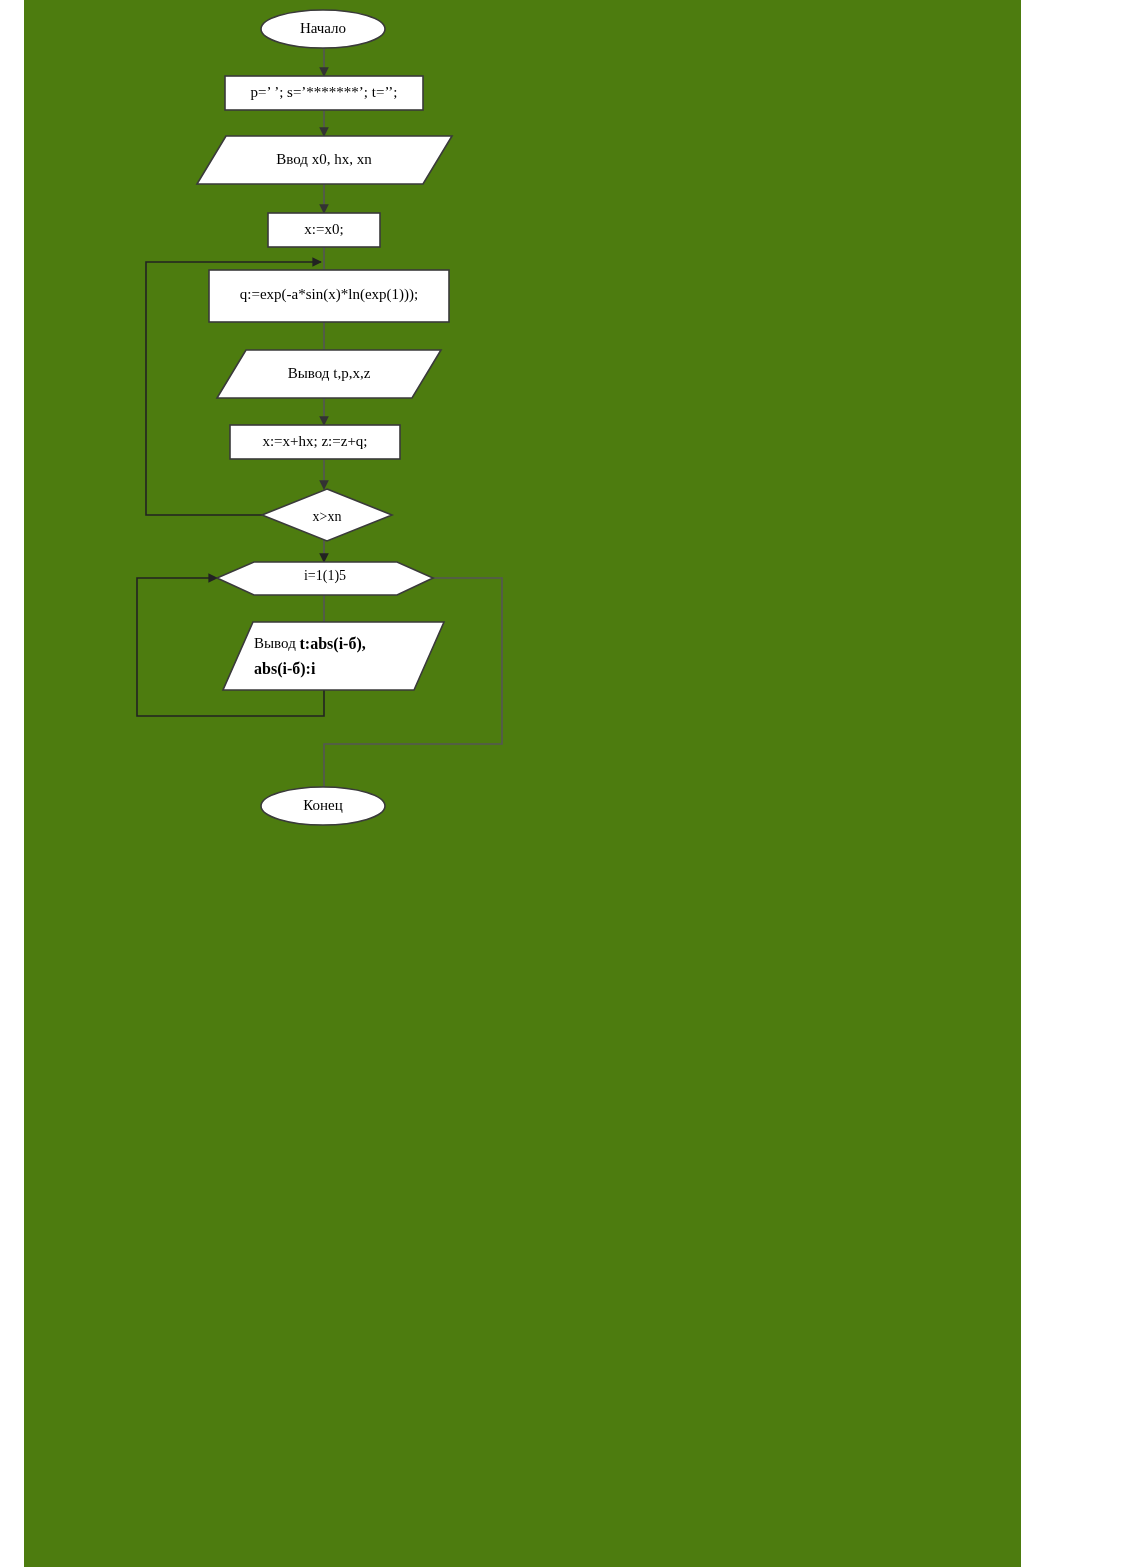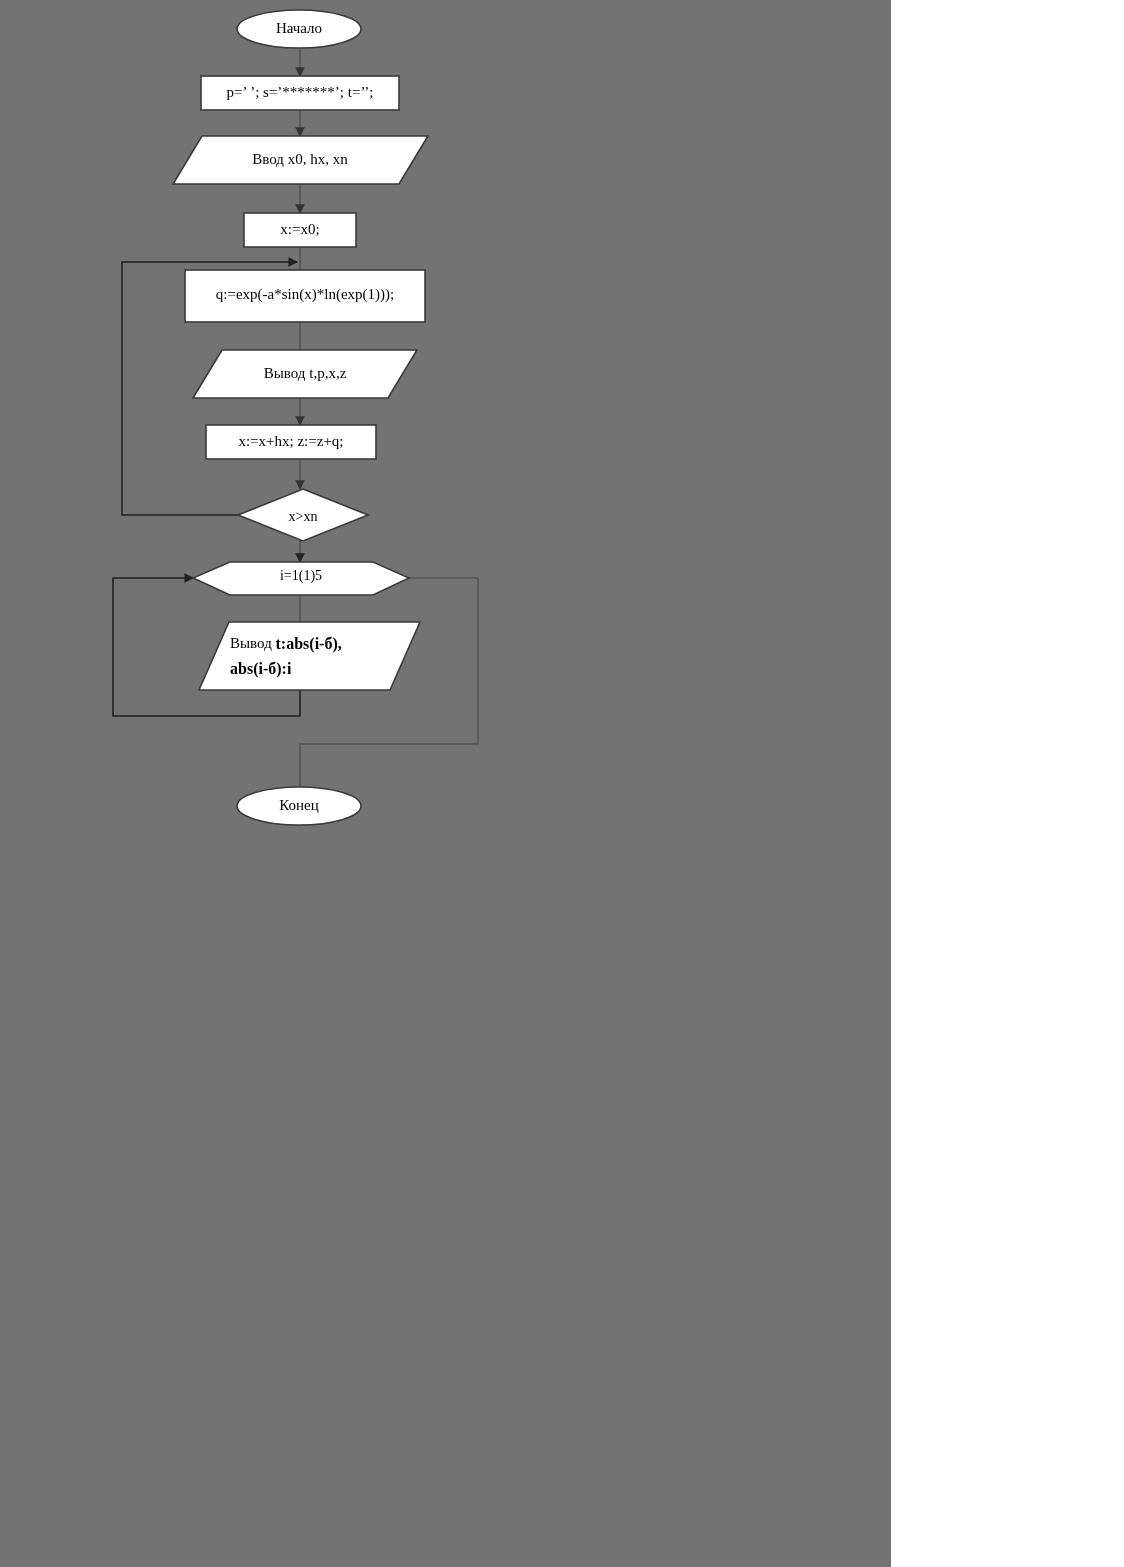--- a/index.html
+++ b/index.html
@@ -9,23 +9,24 @@
   }
   body {
     width: 1124px;
     height: 1567px;
     font-family: "Liberation Serif", "DejaVu Serif", serif;
     color: #000000;
     overflow: hidden;
   }
   #flowchart-canvas {
     position: relative;
-    width: 891px;
+    width: 997px;
     height: 1567px;
-    background: #737373;
+    background: #4d7c0f;
+    margin-left: 24px;
   }
   svg.chart-svg {
     position: absolute;
     top: 0;
     left: 0;
     width: 1124px;
     height: 1567px;
   }
   .node-shape {
     fill: #ffffff;

